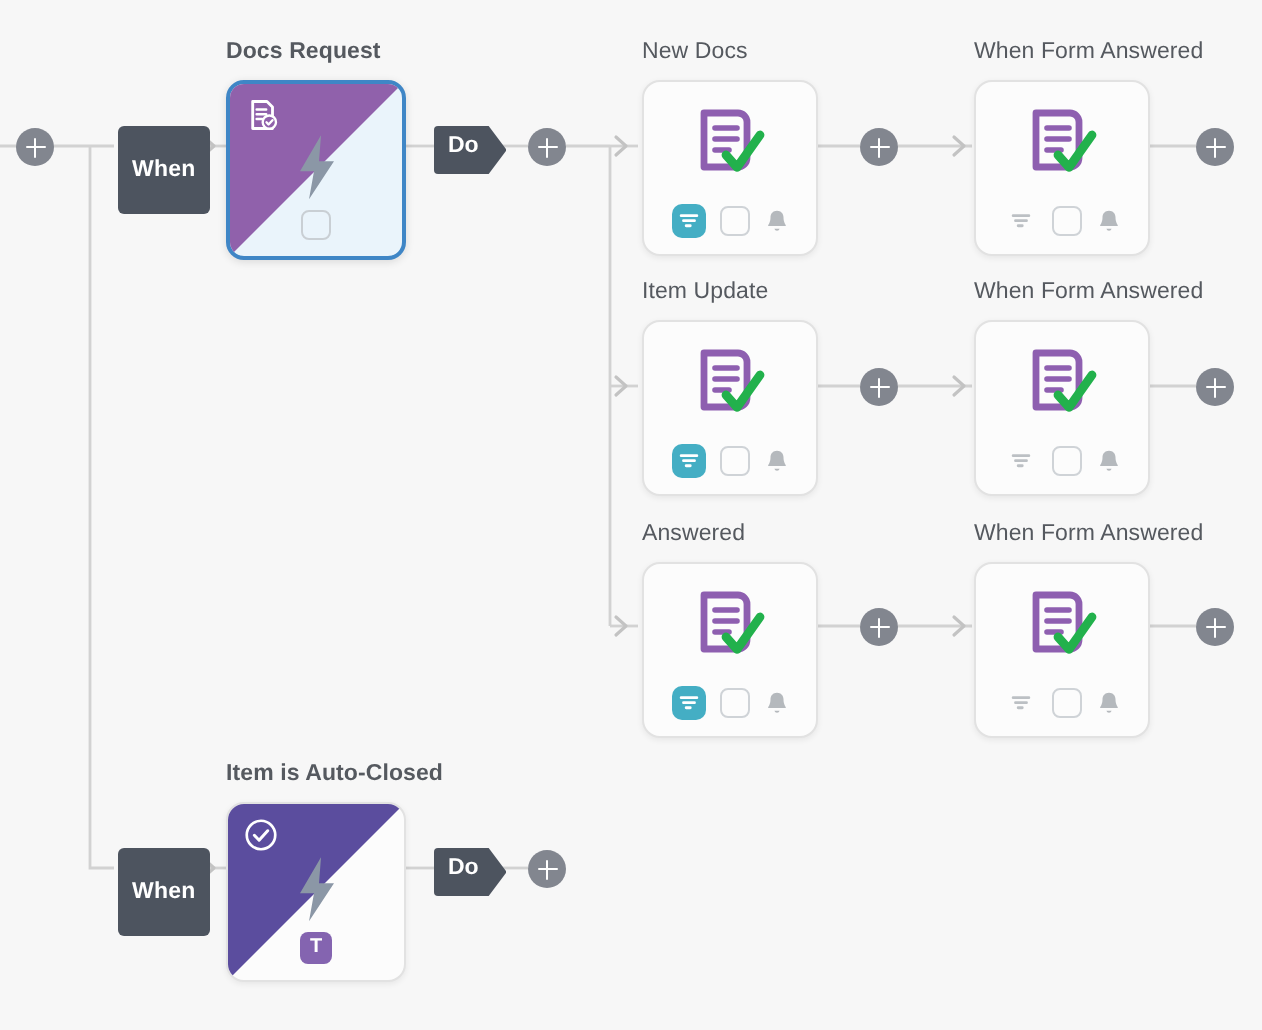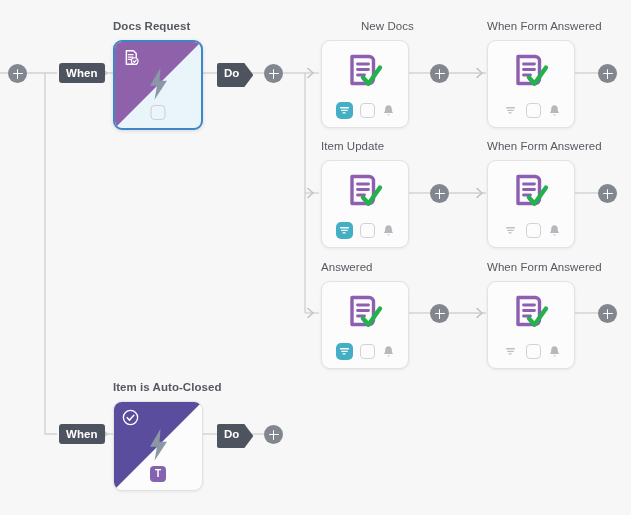--- a/index.html
+++ b/index.html
@@ -68,21 +68,21 @@
   .plus-btn::after {
     top: 4.5px; left: 8.6px;
     height: 10px; width: 1.9px;
   }
 
   
   .when-tag {
     position: absolute;
     height: 20px;
     line-height: 20px;
-    padding: 0 7px;
+    padding: 12px 7px;
     border-radius: 3px;
     background: #4d545f;
     color: #ffffff;
     font-size: 11.5px;
     font-weight: bold;
     letter-spacing: .1px;
     white-space: nowrap;
     cursor: pointer;
   }
 
@@ -292,21 +292,21 @@
   <div class="plus-btn" style="left:430px;top:304px;"></div>
   <div class="plus-btn" style="left:598px;top:304px;"></div>
   <div class="plus-btn" style="left:264px;top:425px;"></div>
 
   <div class="when-tag" style="left:59px; top:63px;">When</div>
   <div class="do-tag" style="left:217px;top:63px;">Do</div>
   <div class="when-tag" style="left:59px; top:424px;">When</div>
   <div class="do-tag" style="left:217px;top:424px;">Do</div>
 
   <div class="node-label" style="left:113px;top:20px;font-weight:bold;">Docs Request</div>
-  <div class="node-label" style="left:321px;top:20px;margin-left:40px;">New Docs</div>
+  <div class="node-label" style="left:321px;top:20px;">New Docs</div>
   <div class="node-label" style="left:487px;top:20px;">When Form Answered</div>
   <div class="node-label" style="left:321px;top:140px;">Item Update</div>
   <div class="node-label" style="left:487px;top:140px;">When Form Answered</div>
   <div class="node-label" style="left:321px;top:261px;">Answered</div>
   <div class="node-label" style="left:487px;top:261px;">When Form Answered</div>
   <div class="node-label" style="left:113px;top:381px;font-weight:bold;">Item is Auto-Closed</div>
 
   <div class="card trigger selected" style="left:113px;top:40px;">
     <div class="corner violet"></div>
     <div class="corner-icon">

